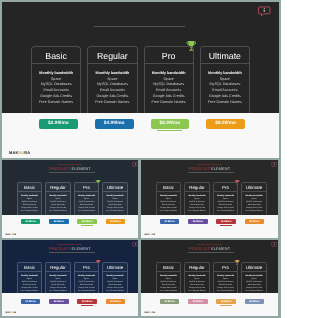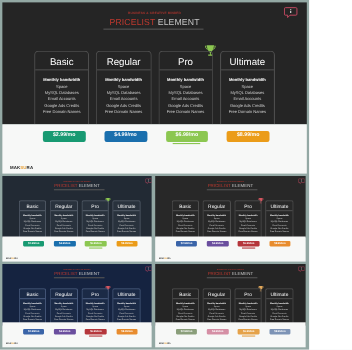--- a/index.html
+++ b/index.html
@@ -40,24 +40,20 @@
 <body>
 
 <div class="page">
     <div class="slide" style="left: 2px; top: 2px; width: 277px; height: 156px;">
       <div class="stage" style="height:111.00px;background:#252525;">
         <div class="badge" style="left:256.00px;top:4.20px;">
           <svg width="12.5" height="10.5" viewBox="0 0 28 24">
             <path d="M3.2 2.2h21.6a2.2 2.2 0 0 1 2.2 2.2v11.2a2.2 2.2 0 0 1-2.2 2.2H12.6l-4.9 4.9v-4.9H3.2A2.2 2.2 0 0 1 1 15.6V4.4a2.2 2.2 0 0 1 2.2-2.2z" fill="none" stroke="#c64a62" stroke-width="2"></path>
             <path d="M12.7 5.3h2.6v2.4h-2.6zM12.7 9h2.6v4.4h-2.6z" fill="#cfcfcf"></path>
           </svg>
-        </div>
-        <div class="hdr" style="top:9.00px;">
-          <div class="eyebrow" style="font-size:2.90px;letter-spacing:0.12px;">BUSINESS &amp; CREATIVE MINDED</div>
-          <div class="maintitle" style="font-size:7.90px;margin-top:2.80px;letter-spacing:0.10px;"><span class="t1">PRICELIST</span> <span class="t2">ELEMENT</span></div>
         </div>
         <div class="hrule" style="left:92.00px;width:91.00px;top:24.00px;height:1.00px;"></div>
         <div class="trophy" style="left:183.00px;top:36.50px;">
           <svg width="12.5" height="12.5" viewBox="0 0 24 24" fill="#8cc751">
             <path d="M5.6 4h12.8l-.45 3.2c-.55 4.2-2.6 7.6-5.95 10.9-3.35-3.3-5.4-6.7-5.95-10.9L5.6 4z"></path>
             <path d="M5.2 5.1H2.7c0 3.6 1.9 6 5 6.9l-.45-1.5C5.3 9.6 4.3 8 4.2 6.3h1.2l-.2-1.2zM18.8 5.1h2.5c0 3.6-1.9 6-5 6.9l.45-1.5c1.95-.9 2.95-2.5 3.05-4.2h-1.2l.2-1.2z"></path>
             <path d="M11.25 16.4h1.5V21h-1.5z"></path>
             <path d="M8.2 20.4h7.6v2.2H8.2z"></path>
           </svg>
         </div>

